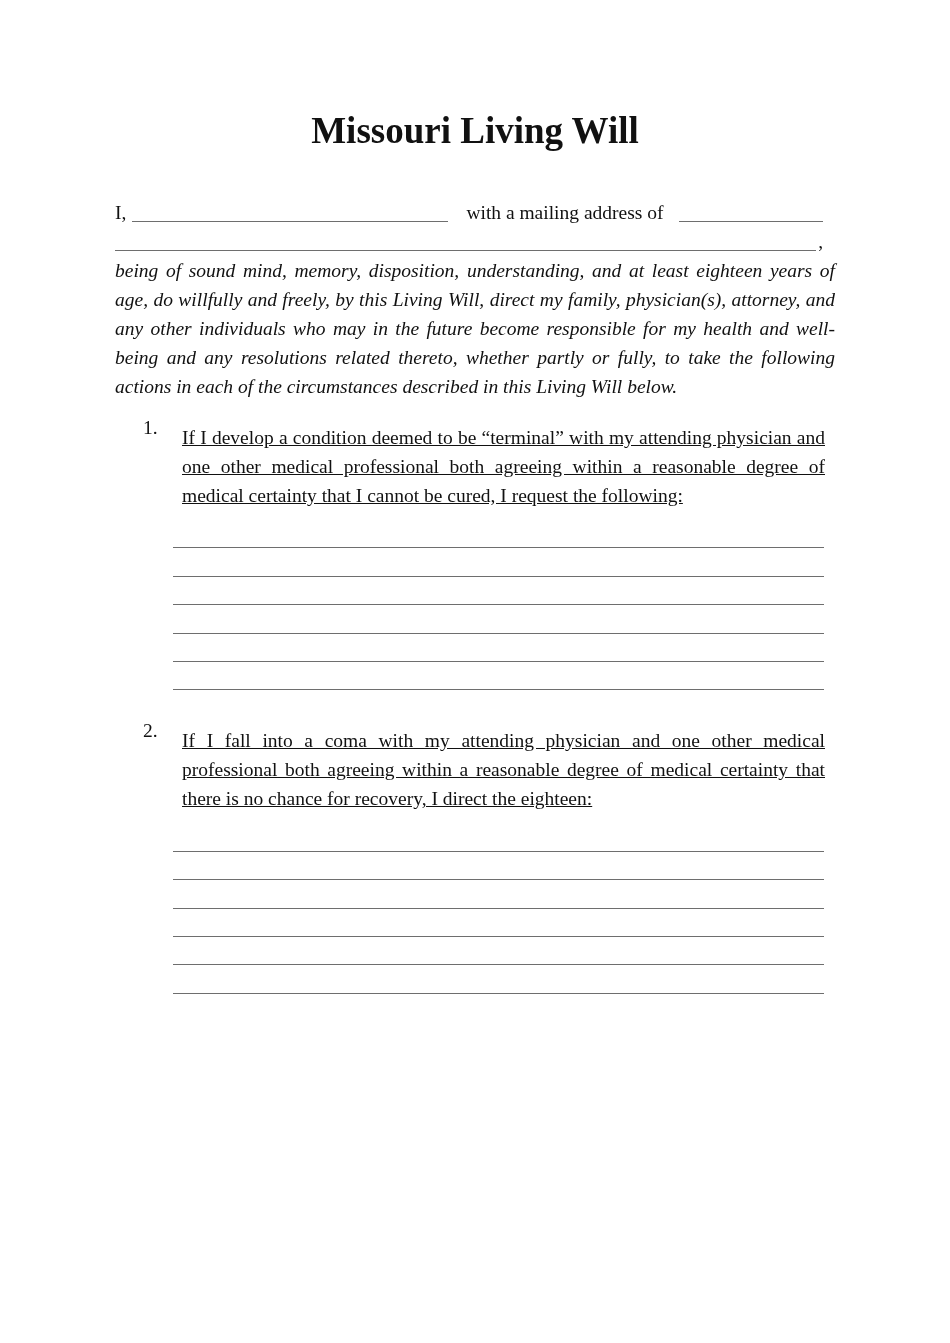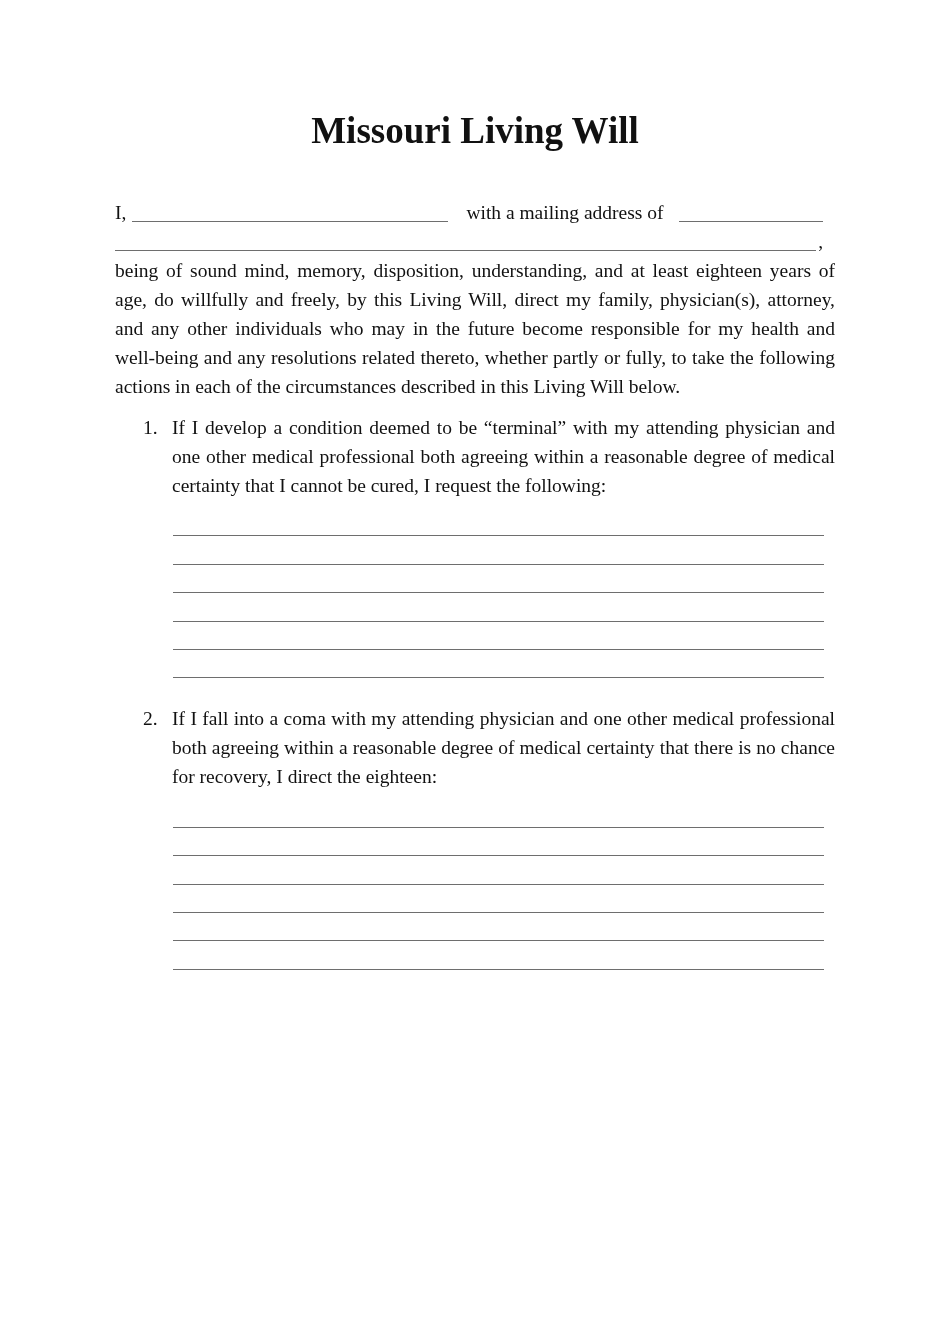--- a/index.html
+++ b/index.html
@@ -51,32 +51,33 @@
   .intro-line2 {
     display: flex;
     align-items: baseline;
     height: 29px;
     padding-right: 12px;
   }
   .blank-full { flex: 1; margin-right: 2px; }
   .intro-body {
     margin: 0;
     text-align: justify;
+    font-style: italic;
   }
   .list-item {
     display: flex;
     margin-top: 12px;
     padding-left: 28px;
     font-size: 19.5px;
     line-height: 29px;
   }
   .list-item + .list-item { margin-top: 26px; }
   .item-number { flex: none; width: 29px; }
   .item-content { flex: 1; min-width: 0; }
-  .item-text { margin: 0; text-align: justify; }
+  .item-text { margin: 10px; text-align: justify; text-decoration: underline; }
   .blanks { margin: 8px 11px 0 1px; }
   .blank-line {
     height: 28.4px;
     border-bottom: 1.6px solid var(--rule);
   }
 </style>
 </head>
 <body>
 
 <div class="page">

